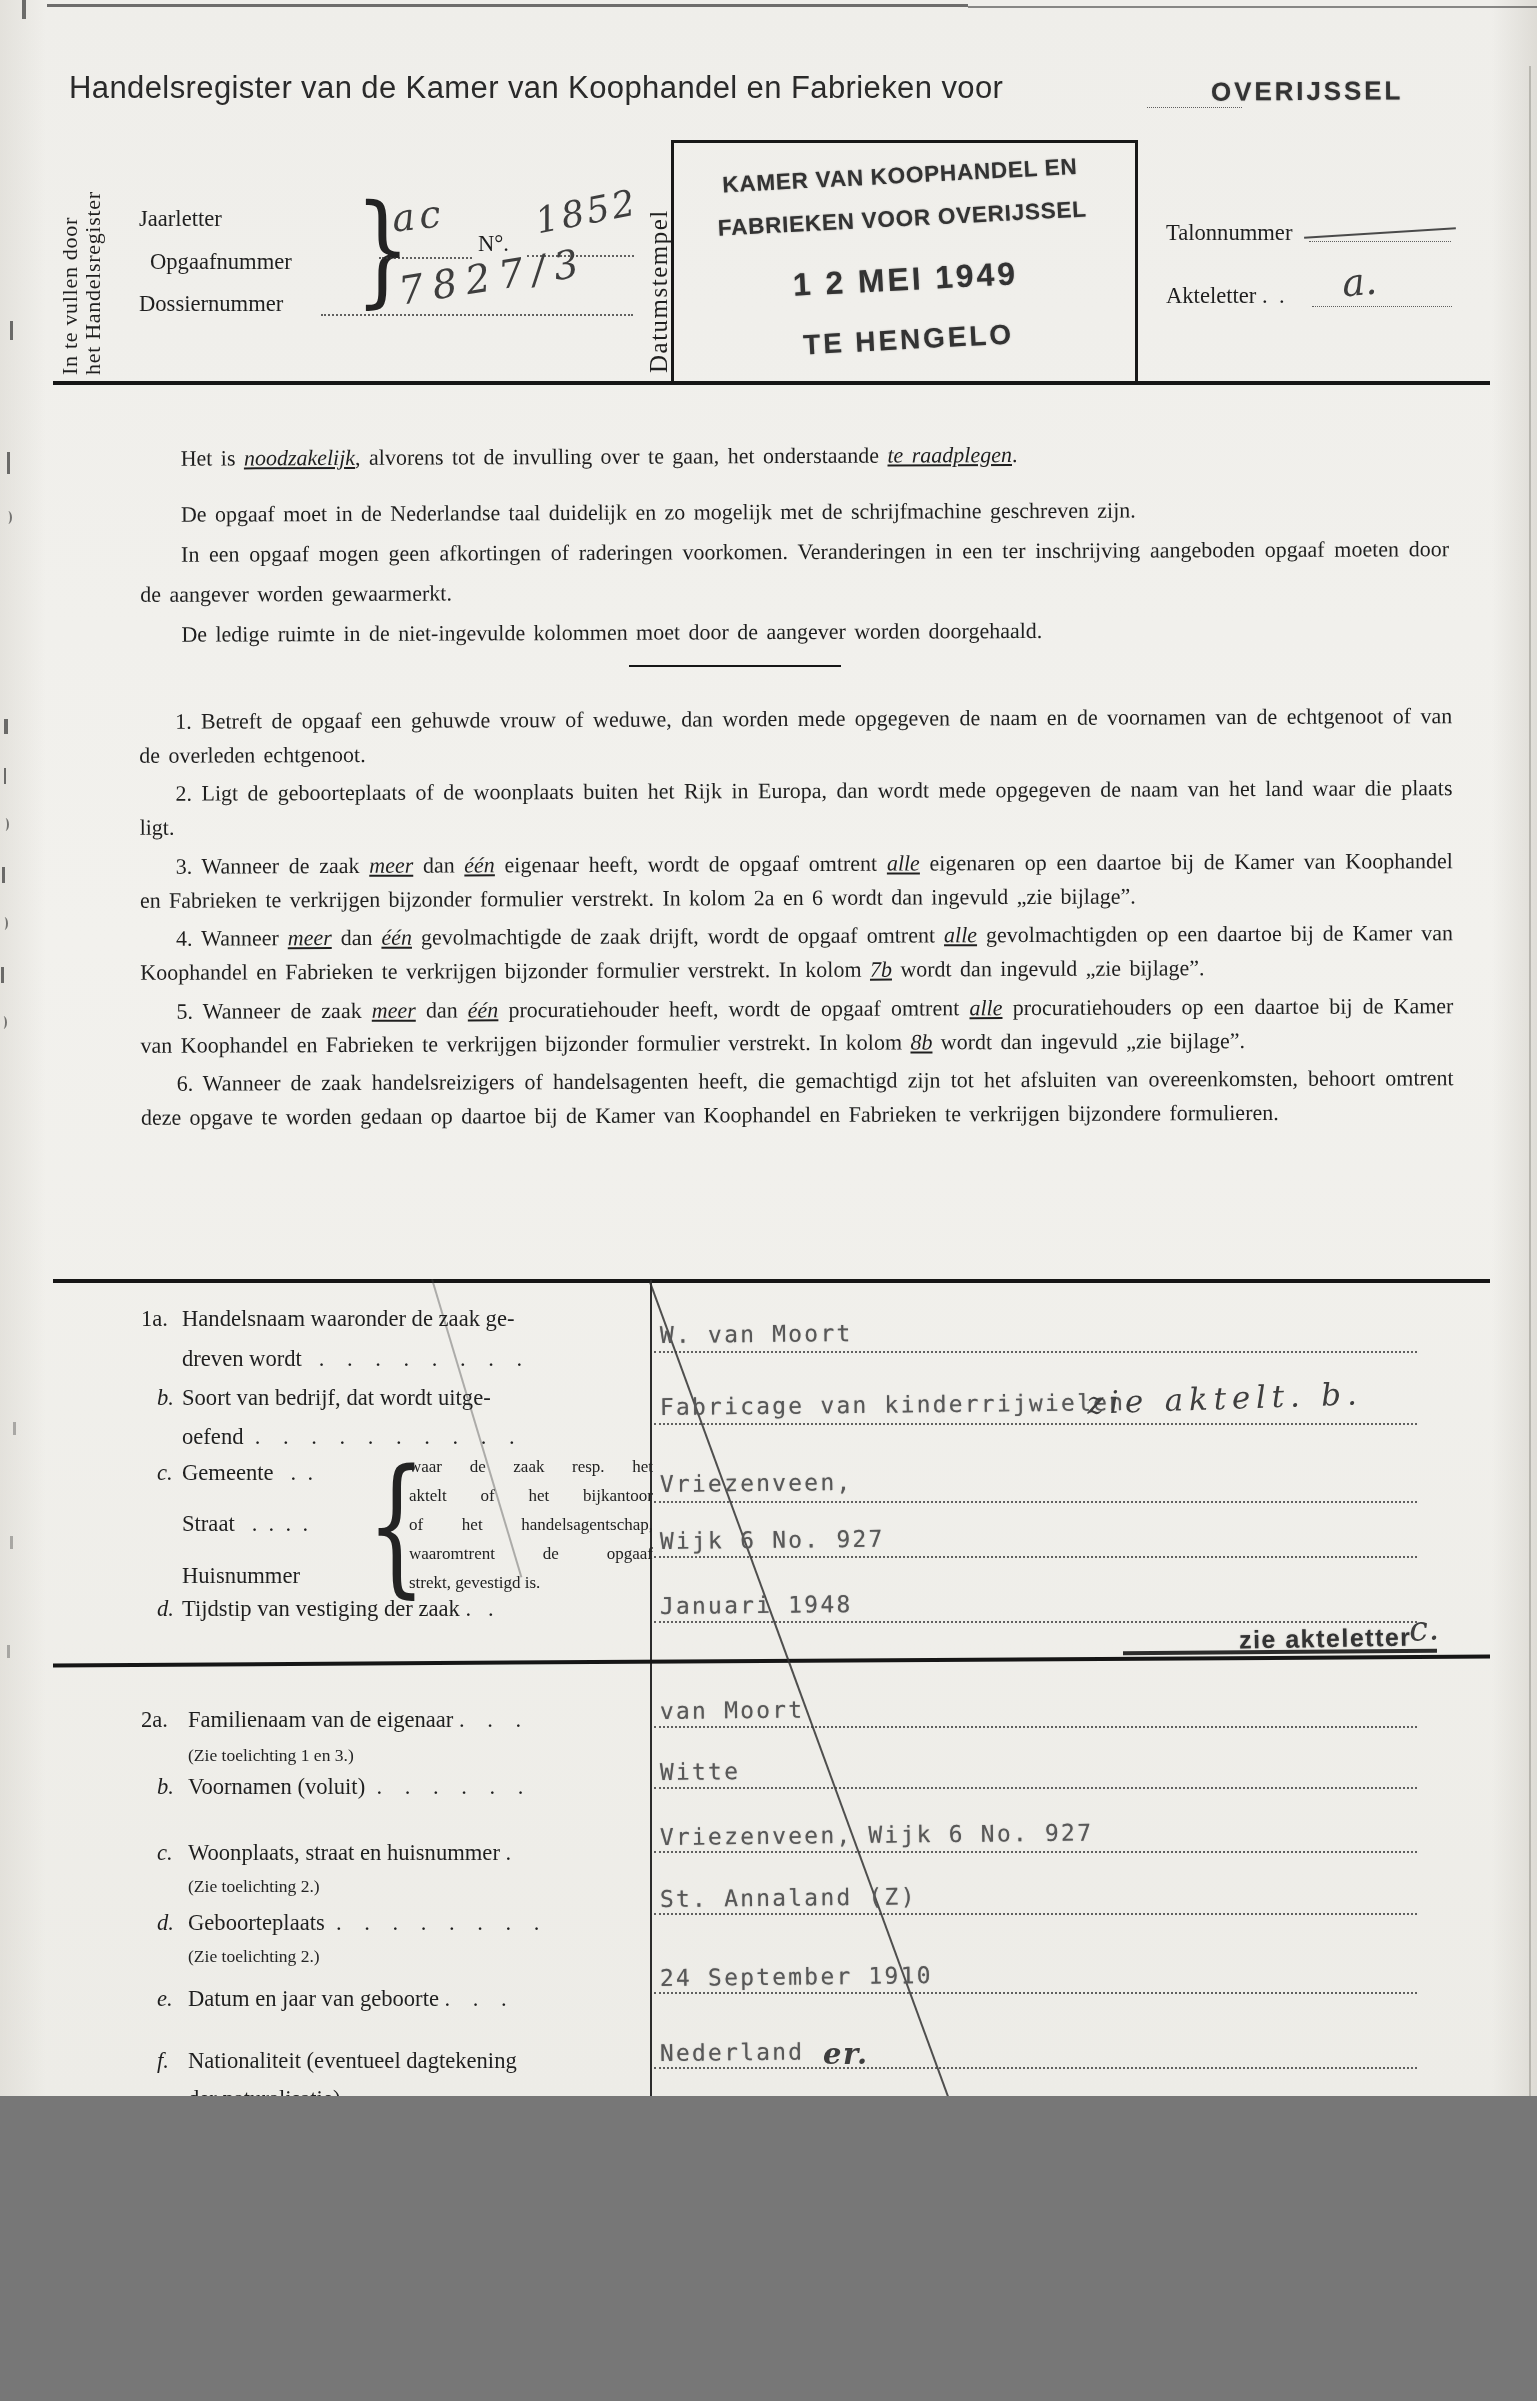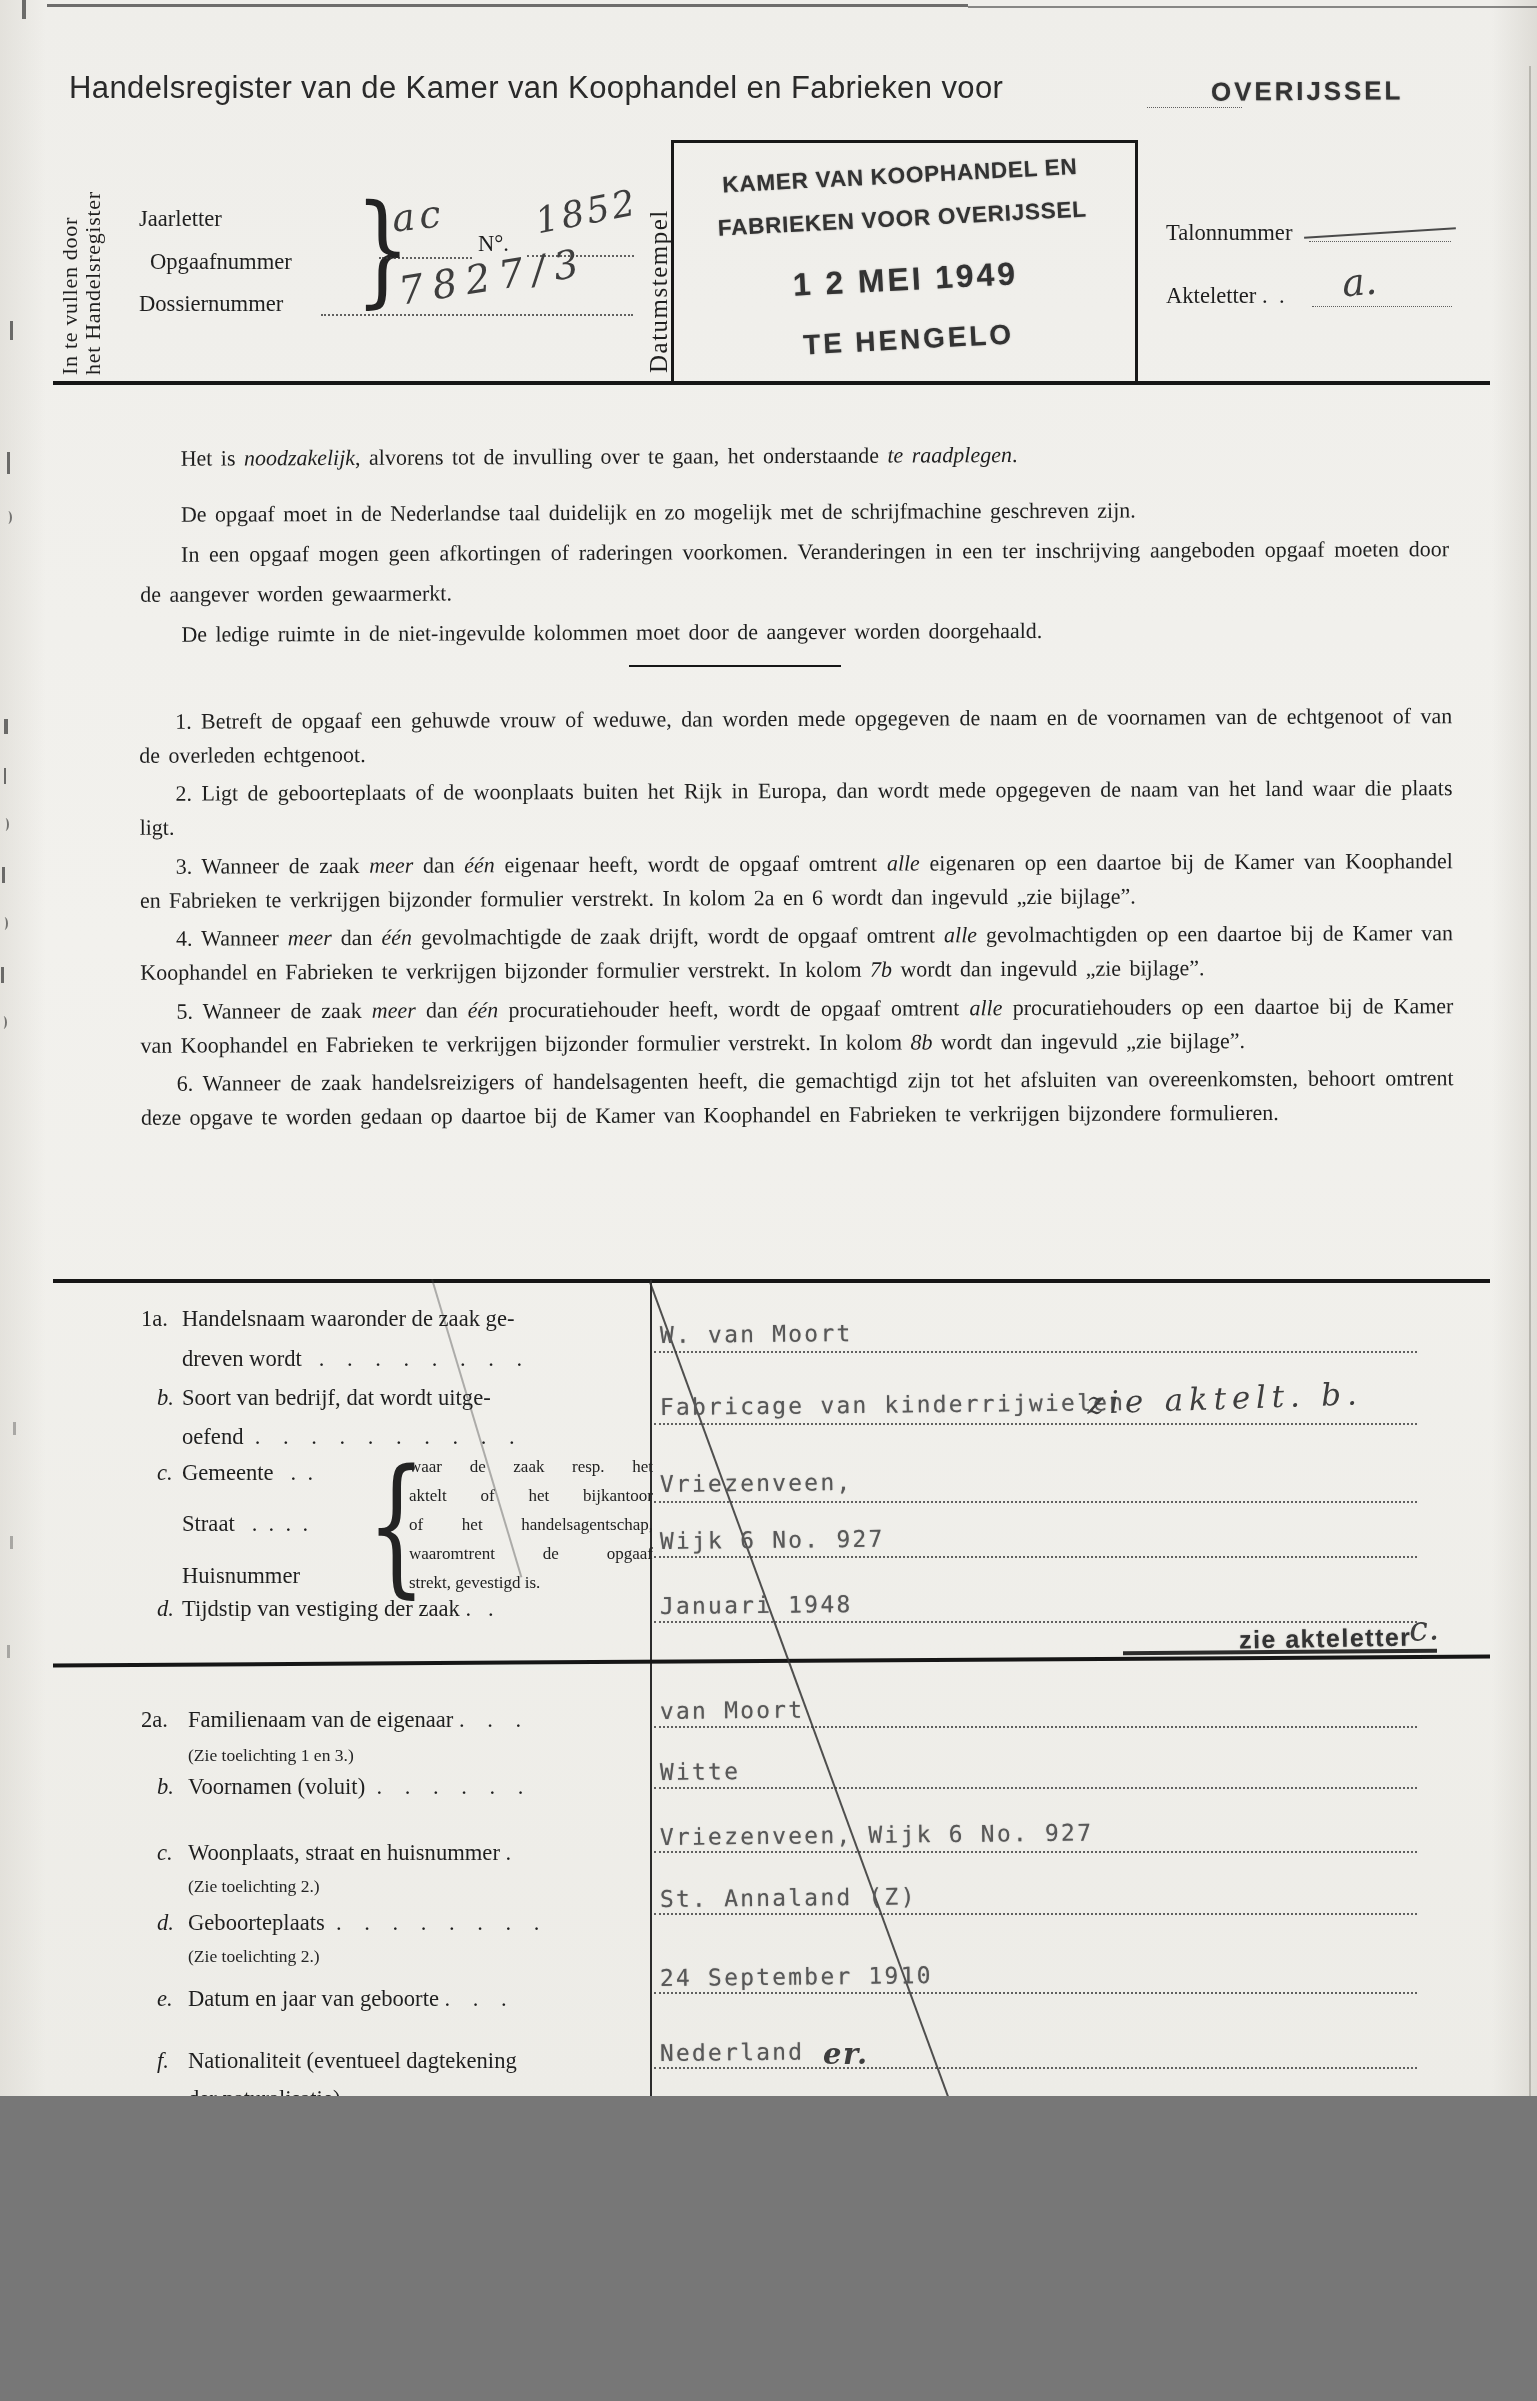--- a/index.html
+++ b/index.html
@@ -10,21 +10,21 @@
       linear-gradient(180deg, #efeeea 0%, #f2f1ed 45%, #edece7 100%);
     font-family:"Liberation Serif", serif; color:#1f1f1f;
   }
   .abs { position:absolute; }
   .title { font-family:"Liberation Sans", sans-serif; font-size:31px; letter-spacing:0.4px; color:#2a2a2a; }
   .lbl   { font-size:22.6px; white-space:pre; }
   .rnum  { font-size:22.6px; font-style:italic; white-space:pre; }
   .sub   { font-size:17.5px; white-space:pre; color:#242424; }
   .para  { font-size:22px; line-height:40px; text-align:justify; text-indent:41px; word-spacing:2.9px; }
   .npara { font-size:22px; line-height:34px; text-align:justify; text-indent:36px; word-spacing:2.9px; margin:0 0 4.4px 0; }
-  .it    { font-style:italic; }
+  .it    { font-style:italic;text-decoration:underline; }
   .type  { font-family:"DejaVu Sans Mono", monospace; font-size:23px; letter-spacing:2.2px; color:#585858;
            white-space:pre; text-shadow:0 0 1.1px rgba(88,88,88,.55); transform:rotate(-.6deg); transform-origin:0 100%; }
   .hand  { font-family:"DejaVu Serif", serif; font-style:italic; color:#3e3e3e; white-space:pre; }
   .dotl  { border-bottom:2.2px dotted rgba(55,55,55,.78); height:0; }
   .rule  { background:#161616; }
   .vrule { width:2.2px; background:#2c2c2c; }
   .brace { font-family:"DejaVu Serif", serif; color:#232323; line-height:1; }
   .stampT{ font-family:"Liberation Sans", sans-serif; font-weight:700; color:#333; white-space:nowrap;
            text-shadow:0 0 1.5px rgba(51,51,51,.45); }
   .vert  { transform:rotate(-90deg); transform-origin:0 0; white-space:nowrap; }

